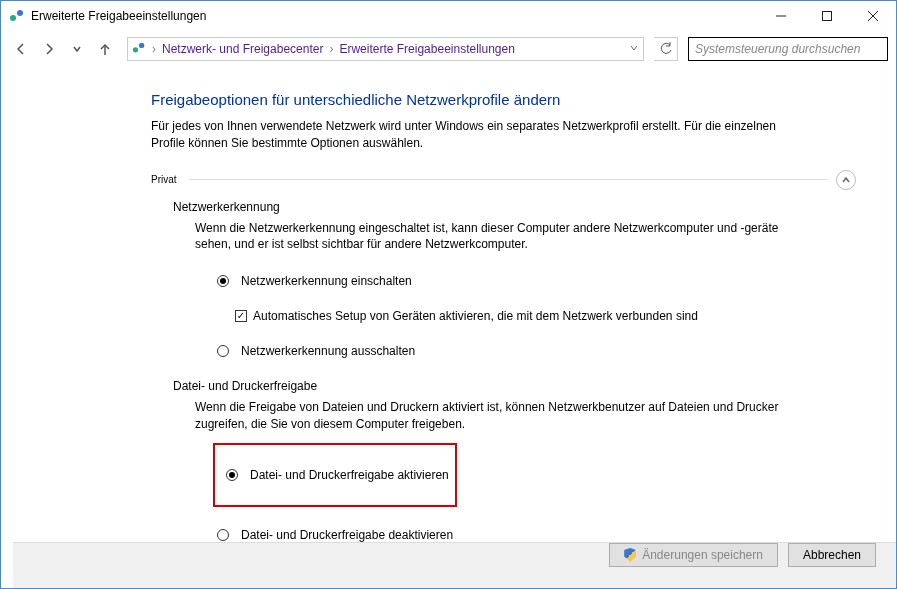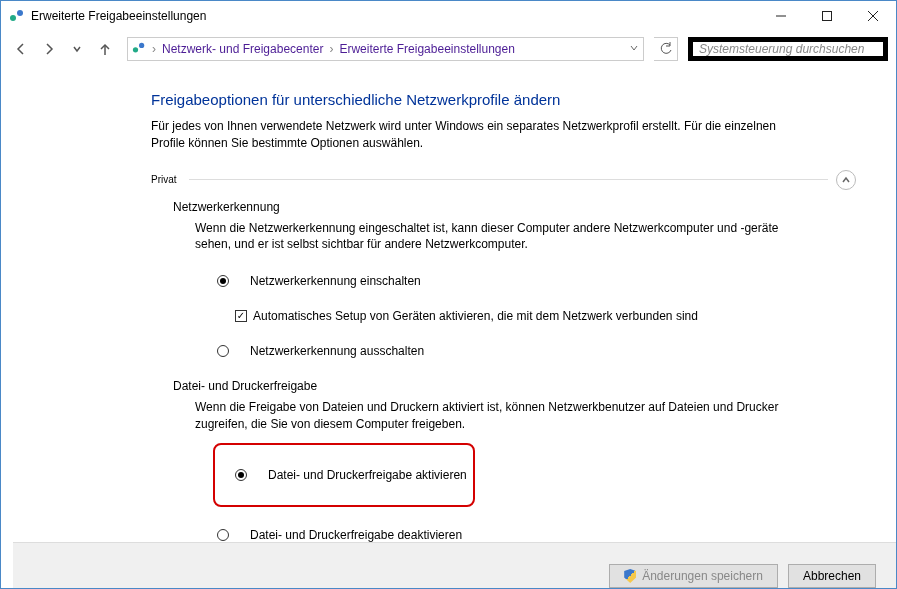--- a/index.html
+++ b/index.html
@@ -57,21 +57,21 @@
   .addressbar .crumb { color: #4c1d95; }
   .addressbar .sep { color: #888; }
   .addr-spacer { flex: 1; }
   .refresh-btn {
     width: 24px; height: 24px; border: 1px solid #ccc;
     display: flex; align-items: center; justify-content: center;
     border-left: none;
   }
   .searchbox {
     width: 200px; height: 24px;
-    border: 5px solid #000000;
+    border: 1px solid #000000;
     display: flex; align-items: center;
     padding: 0 6px; color: #888;
     font-style: italic;
     margin-left: 6px;
   }
   
   .content {
     position: absolute;
     top: 66px; left: 0; right: 0; bottom: 46px;
     padding: 24px 40px 10px 150px;
@@ -92,49 +92,49 @@
   .profile-line { flex: 1; height: 1px; background: #ddd; margin: 0 8px 0 12px; }
   .chev-circle {
     width: 20px; height: 20px; border: 1px solid #bbb; border-radius: 50%;
     display: flex; align-items: center; justify-content: center;
   }
   .chev-circle svg { stroke: #666; stroke-width: 1.5; fill: none; }
   .section-body { padding-left: 22px; }
   .sub-heading { margin: 10px 0 6px 0; }
   .sub-desc { margin: 6px 0 10px 22px; max-width: 600px; line-height: 1.4; }
   .options { margin-left: 44px; }
-  .radio-row { display: flex; align-items: center; gap: 21px; margin: 21px 0; }
+  .radio-row { display: flex; align-items: center; gap: 12px; margin: 21px 0; }
   .radio {
     width: 12px; height: 12px; border: 1px solid #333; border-radius: 50%;
     display: inline-flex; align-items: center; justify-content: center; flex-shrink: 0;
   }
   .radio.checked::after {
     content: ""; width: 6px; height: 6px; background: #000; border-radius: 50%;
   }
   .checkbox-row { display: flex; align-items: center; gap: 6px; margin: 3px 0 3px 18px; }
   .checkbox {
     width: 12px; height: 12px; border: 1px solid #333;
     display: inline-flex; align-items: center; justify-content: center; flex-shrink: 0;
     font-size: 10px; line-height: 1;
   }
   .highlight-box {
     border: 2px solid #d40000;
-    border-radius: 8px;
+    border-radius: 0;
     display: inline-flex;
-    padding: 2px 6px 2px 20px;
+    padding: 2px 6px 2px 11px;
     margin-left: -4px;
   }
   
   .footer {
     position: absolute; left: 12px; right: 0; bottom: 0;
     height: 46px;
     background: #f0f0f0;
     border-top: 1px solid #ddd;
     display: flex;
-    align-items: flex-end;
+    align-items: flex-start;
     justify-content: flex-end;
     padding: 0 20px;
     gap: 10px;
   }
   .btn {
     height: 24px;
     padding: 0 14px;
     border: 1px solid #adadad;
     background: #e1e1e1;
     display: inline-flex;

